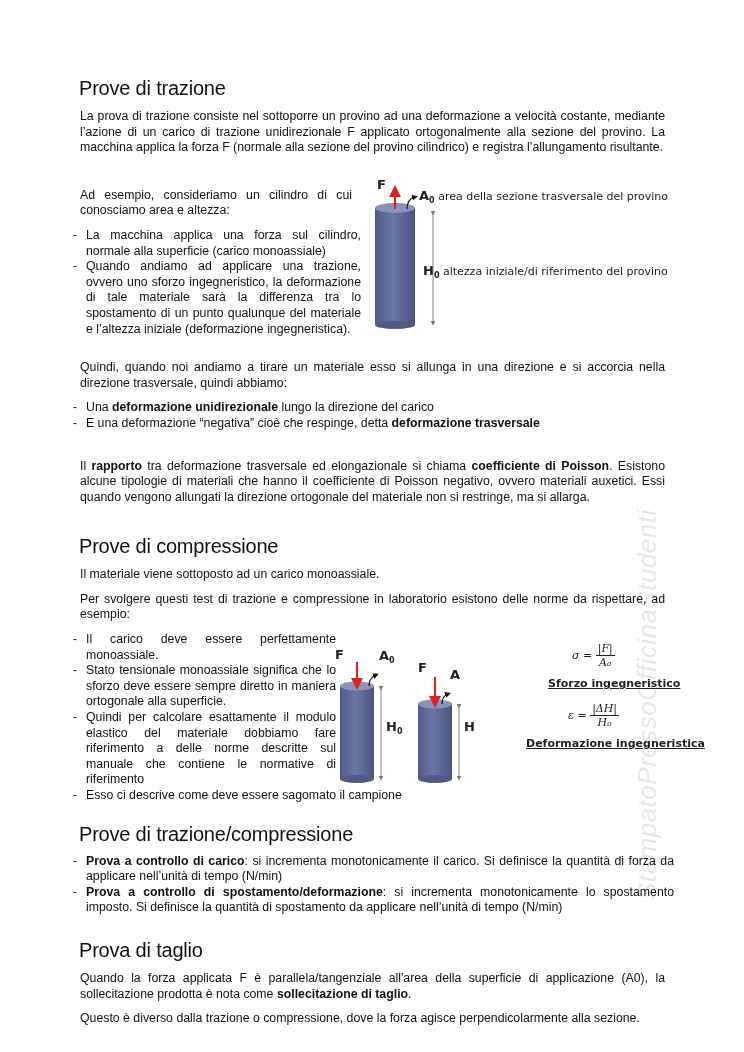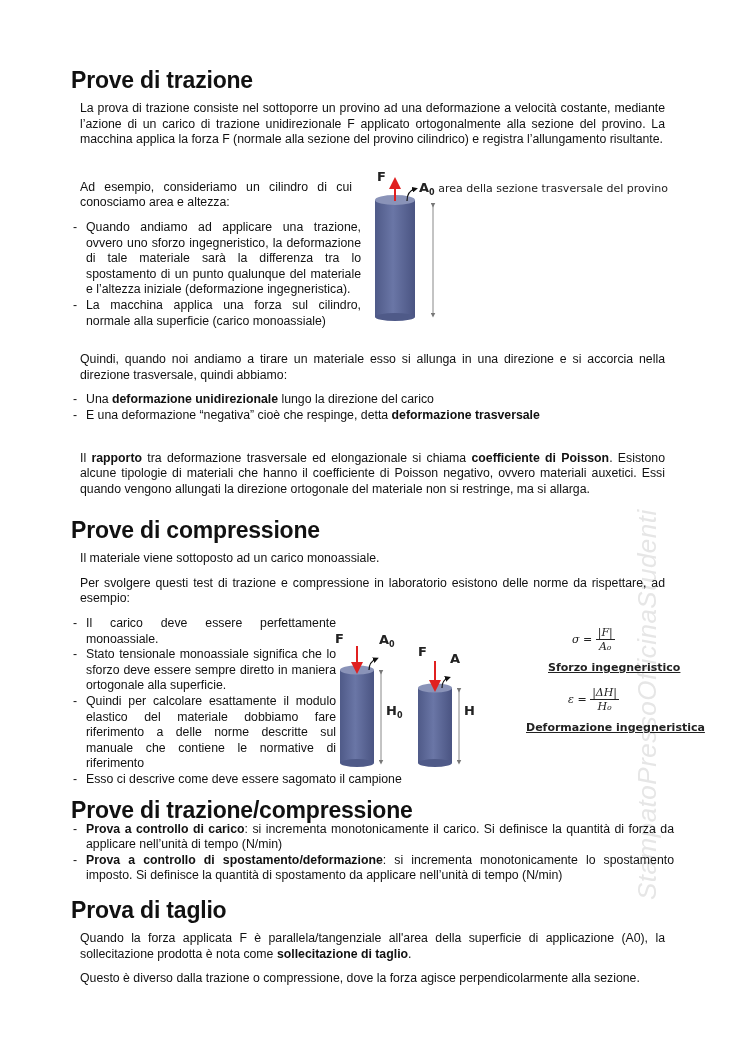--- a/index.html
+++ b/index.html
@@ -1,19 +1,19 @@
 <!DOCTYPE html>
 <html><head>
 <meta charset="utf-8">
 <style>
   html, body { margin: 0; padding: 0; background: #ffffff; }
   body { width: 744px; height: 1052px; position: relative; overflow: hidden;
          font-family: "Liberation Sans", sans-serif; color: #111; }
   .page { position: absolute; left: 71px; top: 68px; width: 603px; }
-  h2 { font-size: 23px; font-weight: bold; margin: 0; line-height: 24px; letter-spacing: -0.2px; }
+  h2 { font-size: 20px; font-weight: normal; margin: 8px; line-height: 24px; letter-spacing: -0.2px; }
   p { margin: 9px; font-size: 12.3px; line-height: 15.6px; text-align: justify; }
   ul.dash { list-style: none; margin: 0; padding: 0; }
   ul.dash li { position: relative; padding-left: 15px; font-size: 12.3px; line-height: 15.6px; text-align: justify; }
   ul.dash li::before { content: "-"; position: absolute; left: 2px; top: 0; }
   .gap-s { height: 14px; }
   .gap-m { height: 18px; }
   .row { display: flex; justify-content: space-between; }
   .col-left { width: 290px; }
   .col-right { flex: 1; position: relative; }
   .fig-label { font-family: "DejaVu Sans", sans-serif; font-size: 11px; color: #222; position: absolute; white-space: nowrap; }
@@ -35,22 +35,22 @@
 <div class="page">
 
   <h2>Prove di trazione</h2>
   <p>La prova di trazione consiste nel sottoporre un provino ad una deformazione a velocità costante, mediante l’azione di un carico di trazione unidirezionale F applicato ortogonalmente alla sezione del provino. La macchina applica la forza F (normale alla sezione del provino cilindrico) e registra l’allungamento risultante.</p>
   <div class="gap-s"></div>
 
   <div class="row">
     <div class="col-left">
       <p>Ad esempio, consideriamo un cilindro di cui conosciamo area e altezza:</p>
       <ul class="dash">
+        <li> La macchina applica una forza sul cilindro, normale alla superficie (carico monoassiale)</li>
         <li>Quando andiamo ad applicare una trazione, ovvero uno sforzo ingegneristico, la deformazione di tale materiale sarà la differenza tra lo spostamento di un punto qualunque del materiale e l’altezza iniziale (deformazione ingegneristica).</li>
-        <li> La macchina applica una forza sul cilindro, normale alla superficie (carico monoassiale)</li>
       </ul>
     </div>
     <div class="col-right">
       <svg width="310" height="165" style="position:absolute;left:10px;top:-6px">
         <defs>
           <linearGradient id="cyl1" x1="0" x2="1" y1="0" y2="0">
             <stop offset="0" stop-color="#4f5a88"></stop>
             <stop offset="0.45" stop-color="#6a76a6"></stop>
             <stop offset="1" stop-color="#4a5482"></stop>
           </linearGradient>
@@ -68,20 +68,21 @@
           <rect x="4" y="35" width="40" height="117" fill="url(#cyl1)"></rect>
           <ellipse cx="24" cy="152" rx="20" ry="4" fill="#4f5a88"></ellipse>
           <ellipse cx="24" cy="35" rx="20" ry="5" fill="#8a93b8"></ellipse>
         </g>
         <line x1="24" y1="36" x2="24" y2="18" stroke="#e02020" stroke-width="2" marker-end="url(#arrR)"></line>
         <path d="M36,36 Q36,26 44,24" fill="none" stroke="#111" stroke-width="1.2" marker-end="url(#arrK)"></path>
         <line x1="62" y1="40" x2="62" y2="150" stroke="#888" stroke-width="1" marker-start="url(#arrG)" marker-end="url(#arrG)"></line>
       </svg>
       <span class="fig-label" style="left:16px;top:-2px"><b>F</b></span>
       <span class="fig-label" style="left:58px;top:9px"><b>A</b><sub>0</sub> <span>area della sezione trasversale del provino</span></span>
+      <span class="fig-label" style="left:62px;top:84px"><b>H</b><sub>0</sub> <span>altezza iniziale/di riferimento del provino</span></span>
     </div>
   </div>
 
   <div class="gap-s"></div>
   <p>Quindi, quando noi andiamo a tirare un materiale esso si allunga in una direzione e si accorcia nella direzione trasversale, quindi abbiamo:</p>
   <ul class="dash">
     <li><span>Una </span><b>deformazione unidirezionale</b><span> lungo la direzione del carico</span></li>
     <li><span>E una deformazione “negativa” cioè che respinge, detta </span><b>deformazione trasversale</b><span></span></li>
   </ul>
   <div class="gap-m"></div>

